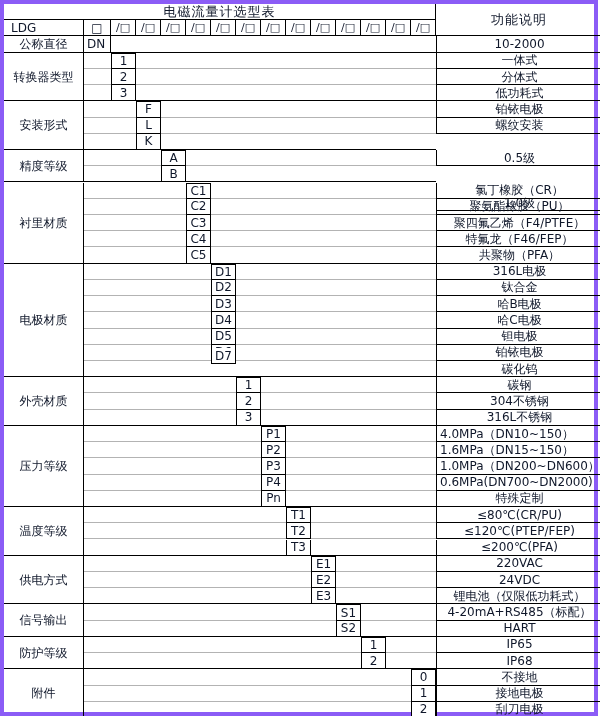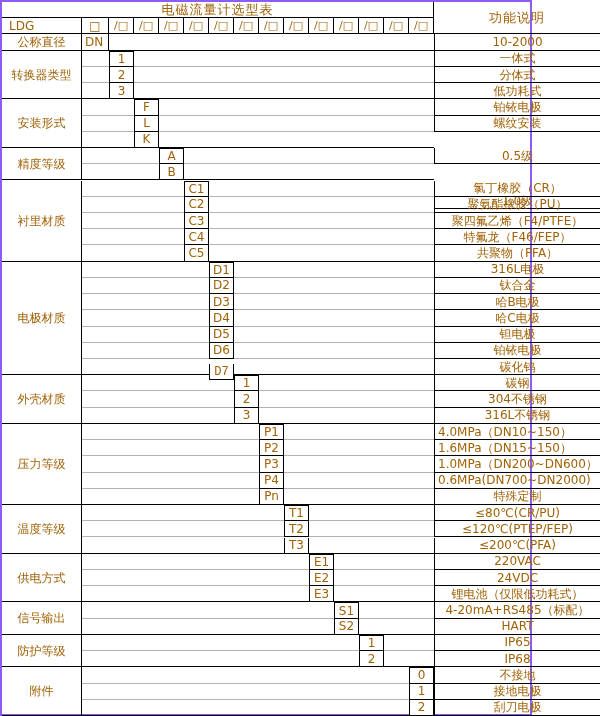--- a/index.html
+++ b/index.html
@@ -1,23 +1,23 @@
 <!DOCTYPE html>
 <html><head>
 <meta charset="utf-8">
 <style>
   html,body{margin:0;padding:0;background:#fff;}
   .sheet{
     position:relative;
-    width:532px;height:716px;
+    width:598px;height:716px;
     box-sizing:border-box;
-    border:2px solid #8b5cf6;
+    border:4px solid #8b5cf6;
     background:#fff;
     font-family:"DejaVu Sans","Liberation Sans",sans-serif;
-    color:#a16207;
+    color:#0f172a;
   }
   .c{
     position:absolute;
     box-sizing:border-box;
     display:flex;
     align-items:center;
     justify-content:center;
     font-size:12px;
     white-space:nowrap;
     overflow:hidden;
@@ -109,21 +109,21 @@
     <div class="c" style="left: 80px; top: 308.318px; width: 352px; height: 16.2273px; border-bottom: 1px solid rgb(179, 179, 179);"></div>
     <div class="c" style="left: 207px; top: 308.318px; width: 25px; height: 16.2273px; border-right: 1px solid rgb(0, 0, 0); border-bottom: 1px solid rgb(0, 0, 0); border-left: 1px solid rgb(0, 0, 0); background: rgb(255, 255, 255); z-index: 2;">D4</div>
     <div class="c" style="left: 432px; top: 308.318px; width: 166px; height: 16.2273px; border-bottom: 1px solid rgb(0, 0, 0); border-left: 1px solid rgb(0, 0, 0);">哈C电极</div>
     <div class="c" style="left: 80px; top: 324.545px; width: 352px; height: 16.2273px; border-bottom: 1px solid rgb(179, 179, 179);"></div>
     <div class="c" style="left: 207px; top: 324.545px; width: 25px; height: 16.2273px; border-right: 1px solid rgb(0, 0, 0); border-bottom: 1px solid rgb(0, 0, 0); border-left: 1px solid rgb(0, 0, 0); background: rgb(255, 255, 255); z-index: 2;">D5</div>
     <div class="c" style="left: 432px; top: 324.545px; width: 166px; height: 16.2273px; border-bottom: 1px solid rgb(0, 0, 0); border-left: 1px solid rgb(0, 0, 0);">钽电极</div>
     <div class="c" style="left: 80px; top: 340.773px; width: 352px; height: 16.2273px; border-bottom: 1px solid rgb(179, 179, 179);"></div>
     <div class="c" style="left: 207px; top: 340.773px; width: 25px; height: 16.2273px; border-right: 1px solid rgb(0, 0, 0); border-bottom: 1px solid rgb(0, 0, 0); border-left: 1px solid rgb(0, 0, 0); background: rgb(255, 255, 255); z-index: 2;">D6</div>
     <div class="c" style="left: 432px; top: 340.773px; width: 166px; height: 16.2273px; border-bottom: 1px solid rgb(0, 0, 0); border-left: 1px solid rgb(0, 0, 0);">铂铱电极</div>
     <div class="c" style="left: 80px; top: 357px; width: 352px; height: 16.2273px; border-bottom: 1px solid rgb(0, 0, 0);"></div>
-    <div class="c" style="left: 207px; top: 362px; width: 25px; height: 16.2273px; border-right: 1px solid rgb(0, 0, 0); border-bottom: 1px solid rgb(0, 0, 0); border-left: 1px solid rgb(0, 0, 0); background: rgb(255, 255, 255); z-index: 2; font-family: Liberation Mono, monospace;">D7</div>
+    <div class="c" style="left: 207px; top: 344px; width: 25px; height: 16.2273px; border-right: 1px solid rgb(0, 0, 0); border-bottom: 1px solid rgb(0, 0, 0); border-left: 1px solid rgb(0, 0, 0); background: rgb(255, 255, 255); z-index: 2;">D7</div>
     <div class="c" style="left: 432px; top: 357px; width: 166px; height: 16.2273px; border-bottom: 1px solid rgb(0, 0, 0); border-left: 1px solid rgb(0, 0, 0);">碳化钨</div>
     <div class="c" style="left: 0px; top: 373.227px; width: 80px; height: 48.6818px; border-right: 1px solid rgb(0, 0, 0); border-bottom: 1px solid rgb(0, 0, 0);">外壳材质</div>
     <div class="c" style="left: 80px; top: 373.227px; width: 352px; height: 16.2273px; border-bottom: 1px solid rgb(179, 179, 179);"></div>
     <div class="c" style="left: 232px; top: 373.227px; width: 25px; height: 16.2273px; border-width: 1px; border-style: solid; border-color: rgb(0, 0, 0); background: rgb(255, 255, 255); z-index: 2;">1</div>
     <div class="c" style="left: 432px; top: 373.227px; width: 166px; height: 16.2273px; border-bottom: 1px solid rgb(0, 0, 0); border-left: 1px solid rgb(0, 0, 0);">碳钢</div>
     <div class="c" style="left: 80px; top: 389.455px; width: 352px; height: 16.2273px; border-bottom: 1px solid rgb(179, 179, 179);"></div>
     <div class="c" style="left: 232px; top: 389.455px; width: 25px; height: 16.2273px; border-right: 1px solid rgb(0, 0, 0); border-bottom: 1px solid rgb(0, 0, 0); border-left: 1px solid rgb(0, 0, 0); background: rgb(255, 255, 255); z-index: 2;">2</div>
     <div class="c" style="left: 432px; top: 389.455px; width: 166px; height: 16.2273px; border-bottom: 1px solid rgb(0, 0, 0); border-left: 1px solid rgb(0, 0, 0);">304不锈钢</div>
     <div class="c" style="left: 80px; top: 405.682px; width: 352px; height: 16.2273px; border-bottom: 1px solid rgb(0, 0, 0);"></div>
     <div class="c" style="left: 232px; top: 405.682px; width: 25px; height: 16.2273px; border-right: 1px solid rgb(0, 0, 0); border-bottom: 1px solid rgb(0, 0, 0); border-left: 1px solid rgb(0, 0, 0); background: rgb(255, 255, 255); z-index: 2;">3</div>

